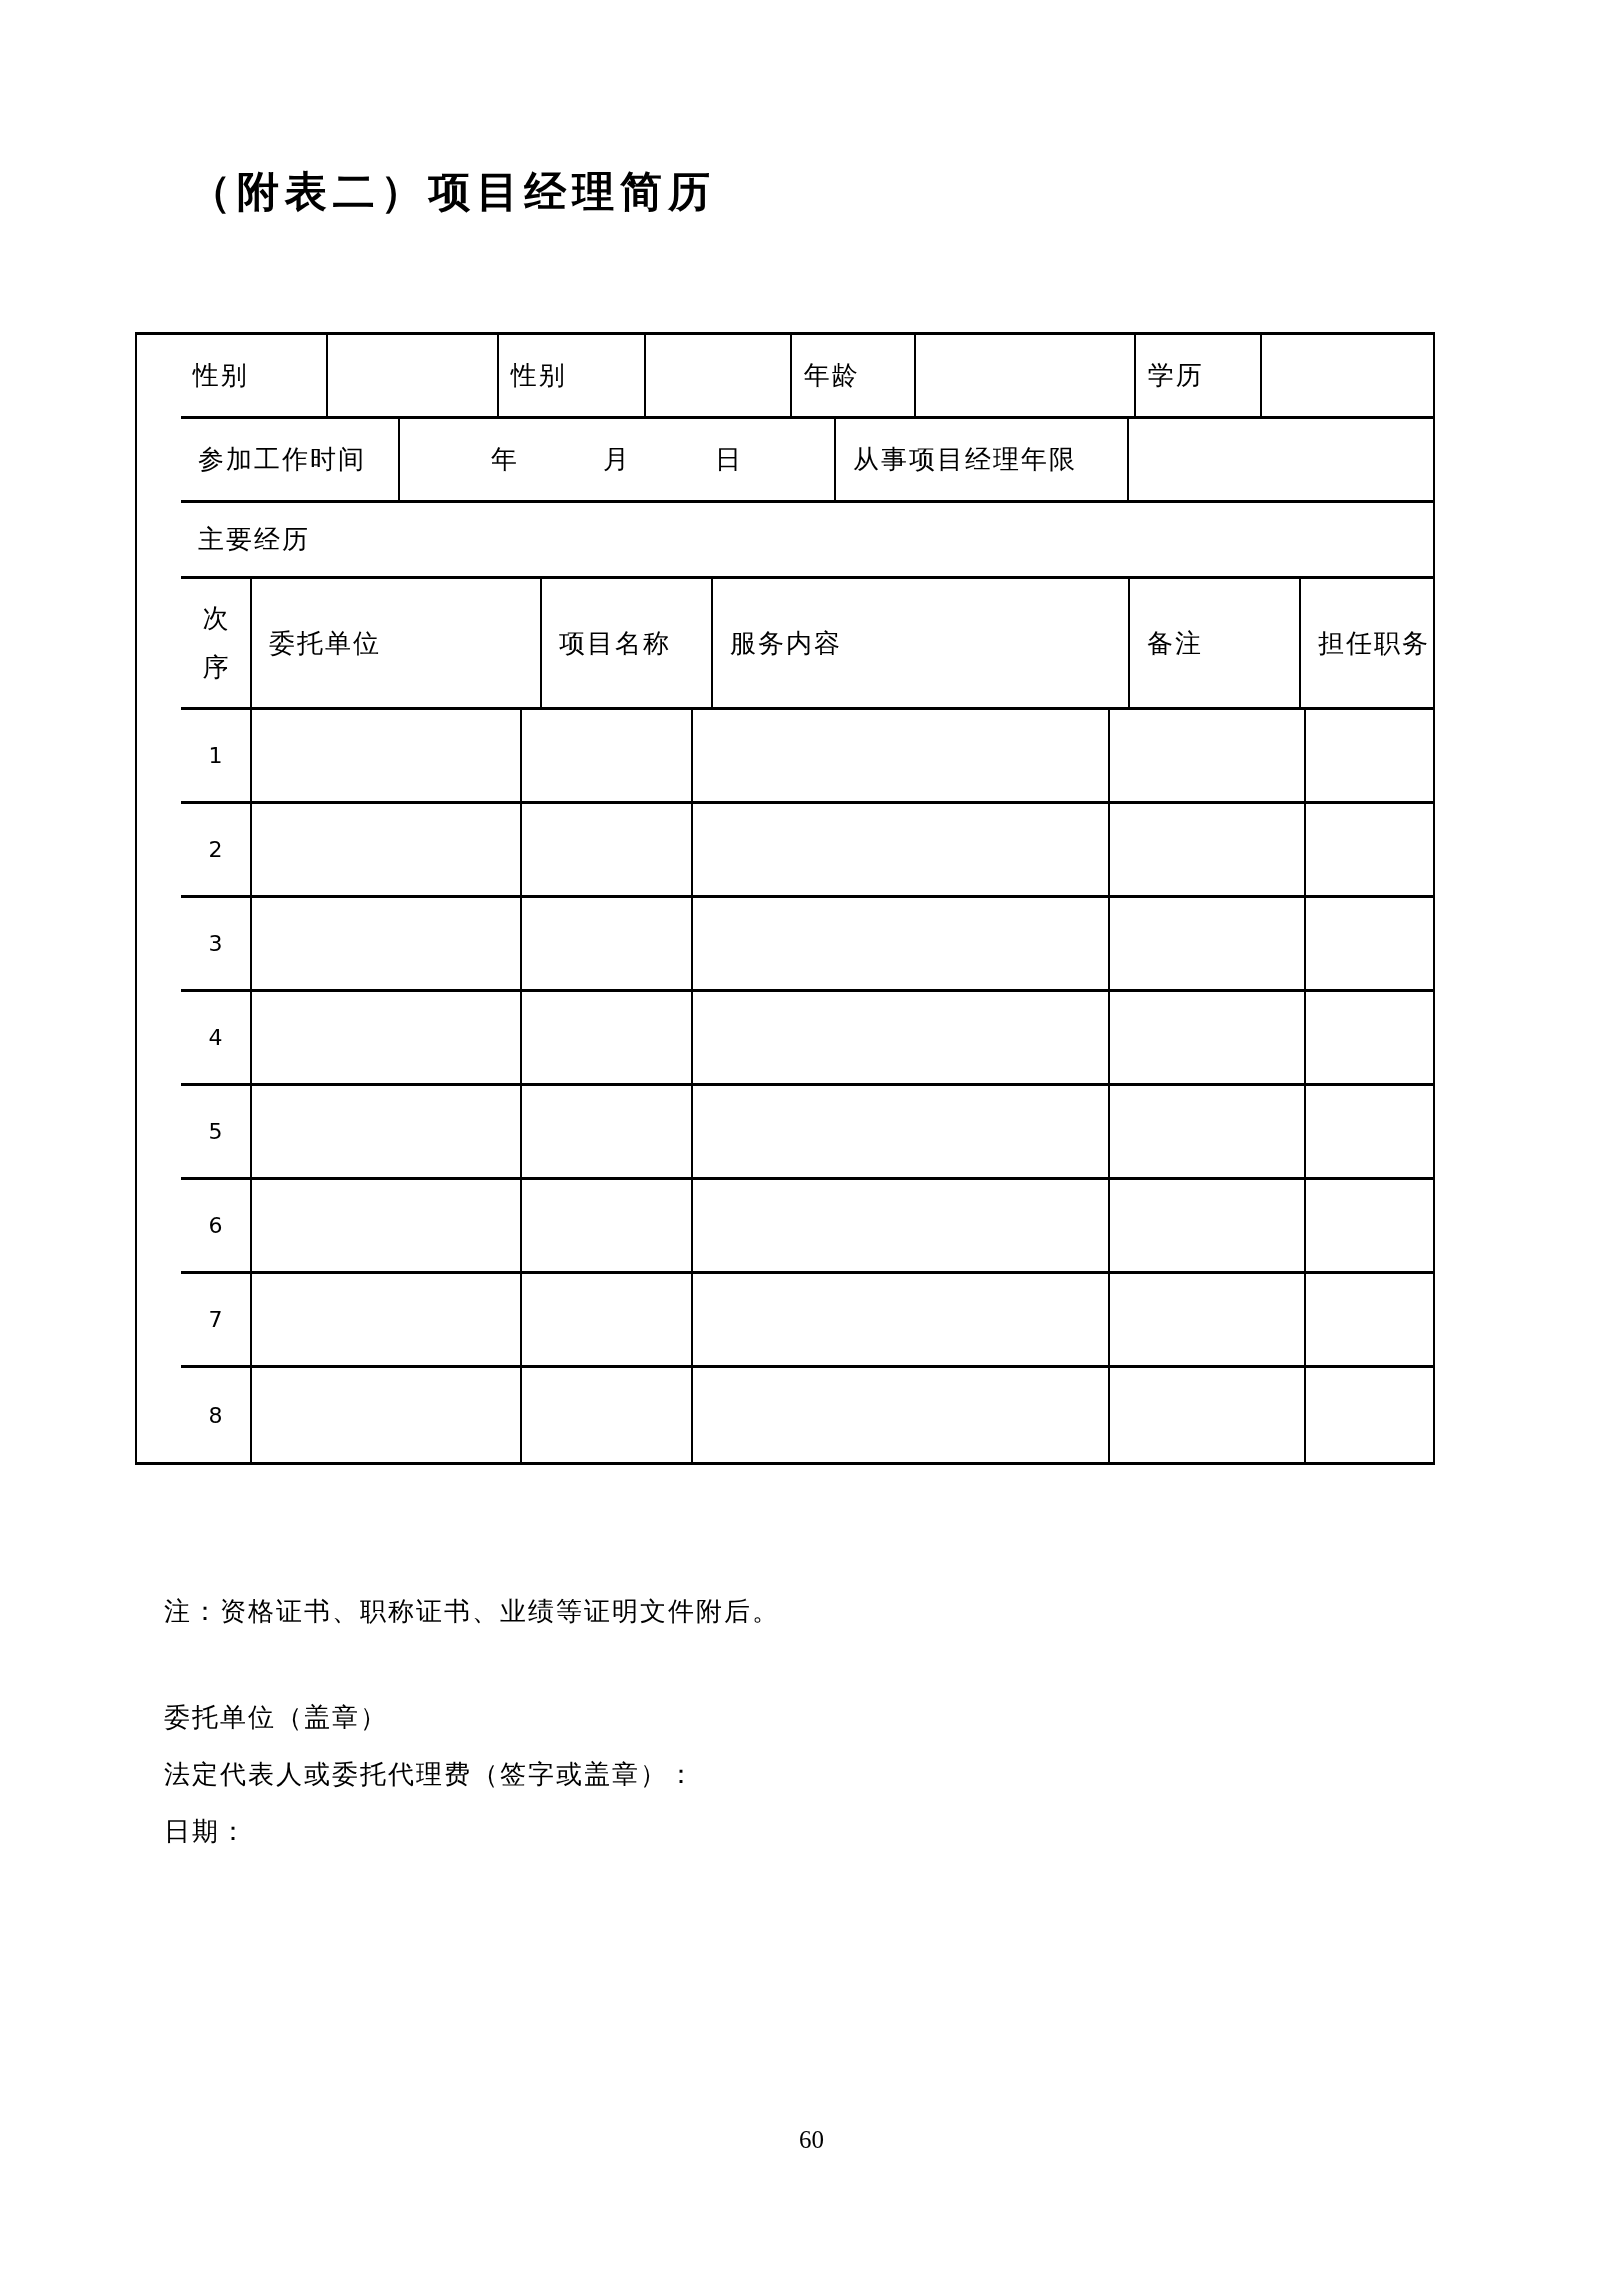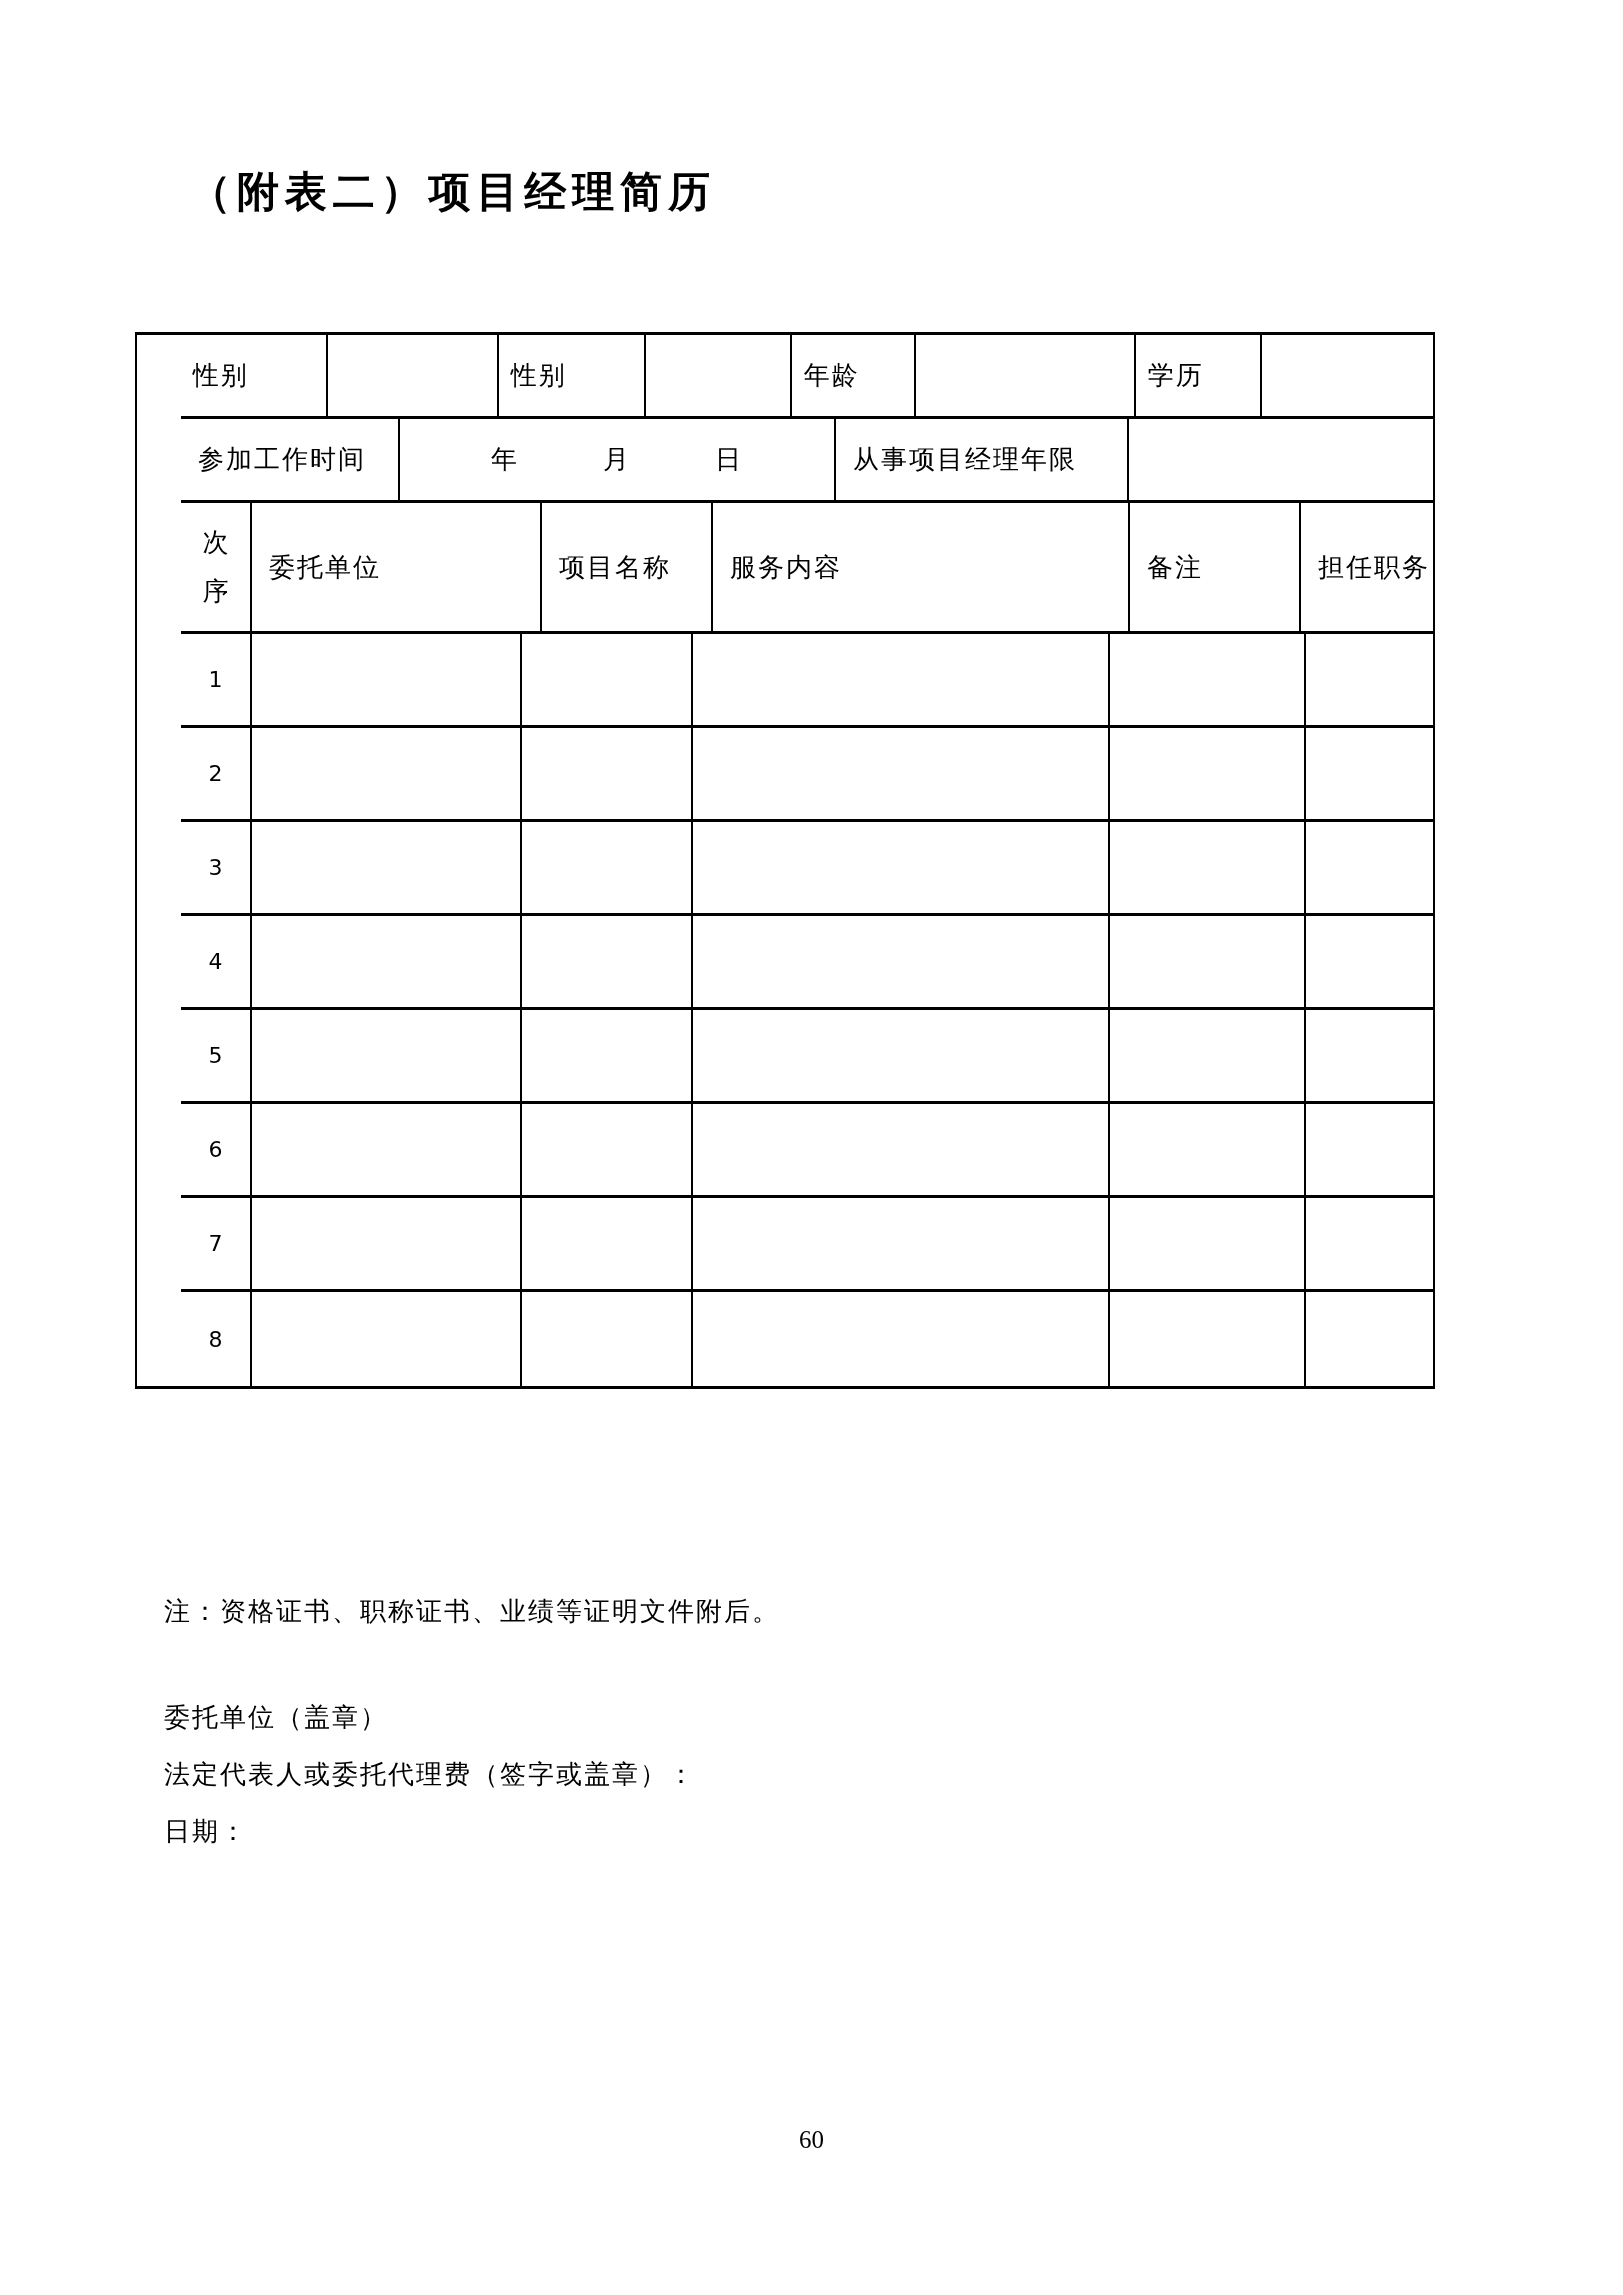--- a/index.html
+++ b/index.html
@@ -78,20 +78,23 @@
     </div>
 
 
     <div class="trow h130">
       <div class="cell lbl-wide" style="width:219px">参加工作时间</div>
       <div class="cell center" style="width:436px">年　　　月　　　日</div>
       <div class="cell lbl-wide" style="width:293px">从事项目经理年限</div>
       <div class="cell" style="width:392px"></div>
     </div>
 
+    <div class="trow h118">
+      <div class="cell lbl-wide" style="width:1296px">主要经历</div>
+    </div>
 
     <div class="trow h202">
       <div class="cell seq-header" style="width:71px">
         <span>次</span>
         <span>序</span>
       </div>
       <div class="cell lbl-wide" style="width:290px">委托单位</div>
       <div class="cell lbl-wide" style="width:171px">项目名称</div>
       <div class="cell lbl-wide" style="width:417px">服务内容</div>
       <div class="cell lbl-wide" style="width:171px">备注</div>

